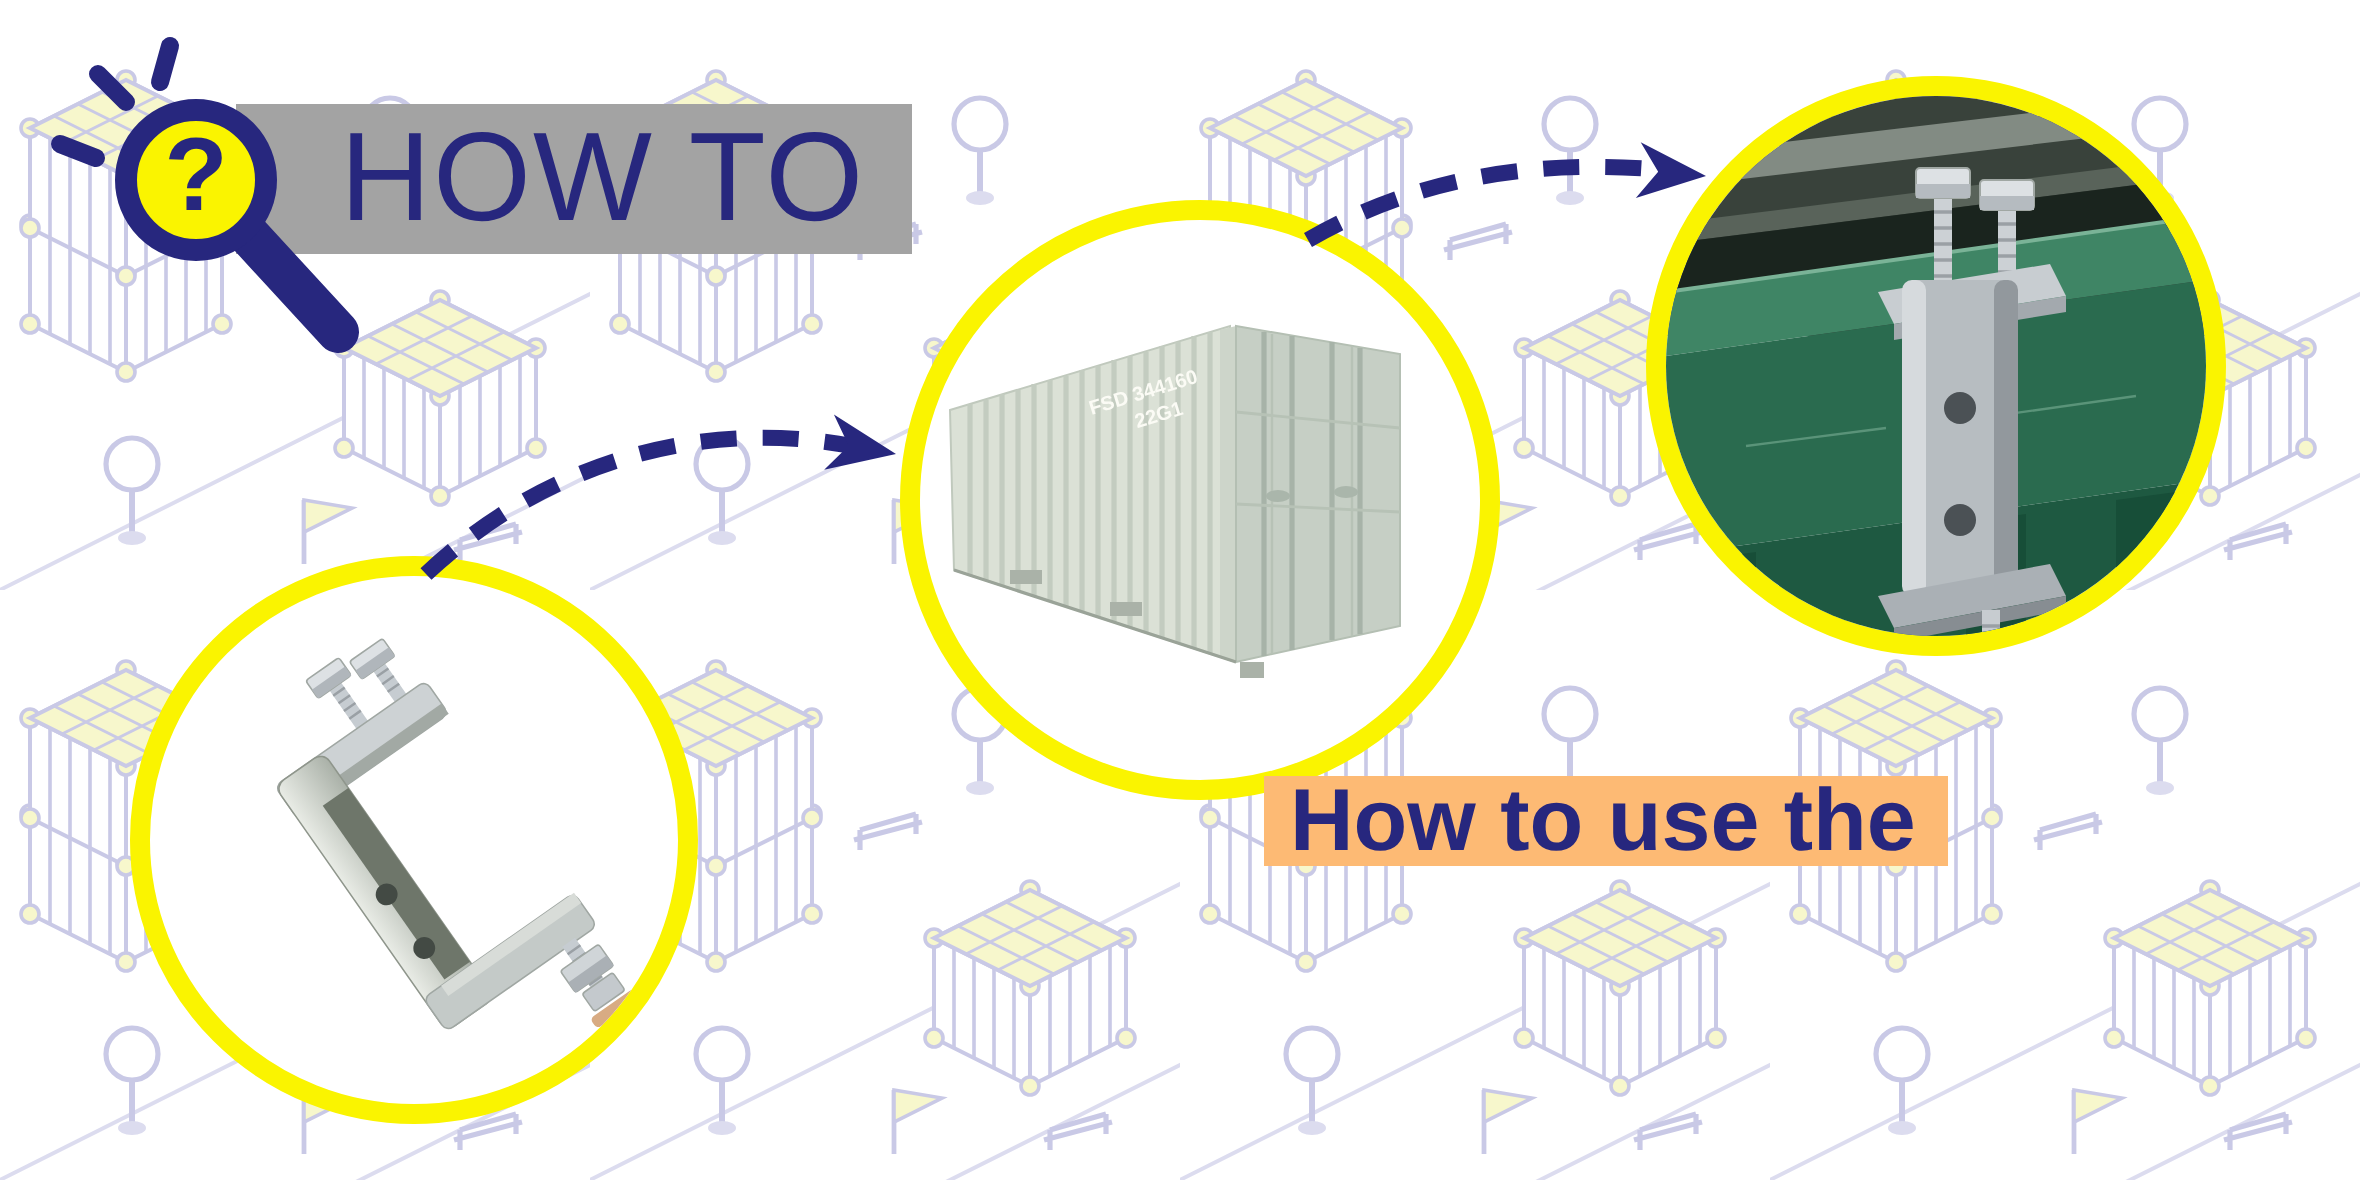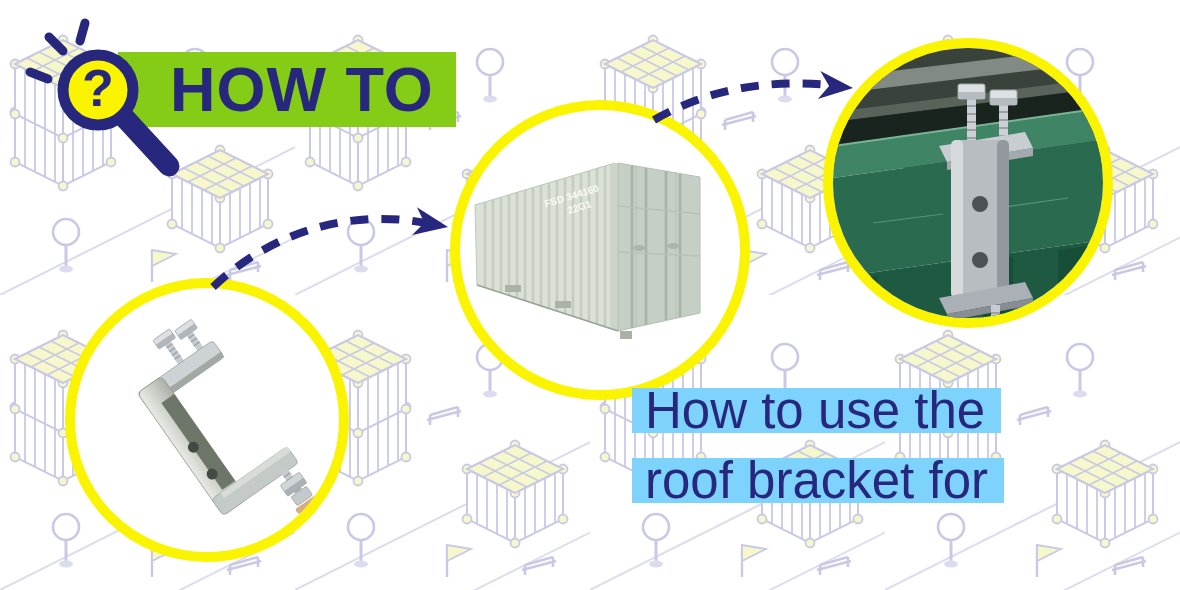--- a/index.html
+++ b/index.html
@@ -1,36 +1,36 @@
 <!DOCTYPE html>
 <html><head>
 <meta charset="utf-8">
 <style>
   html,body{margin:0;padding:0;background:#fff;}
   .stage{position:relative;width:1180px;height:590px;overflow:hidden;background:#ffffff;
          font-family:"Liberation Sans","DejaVu Sans",sans-serif;}
   .bg{position:absolute;left:0;top:0;width:1180px;height:590px;z-index:1;}
   
-  .howto{position:absolute;left:118px;top:52px;width:338px;height:75px;background:#84cc16;
-         z-index:2;color:#27277e;font-size:63px;font-weight:700;line-height:74px;
+  .howto{position:absolute;left:118px;top:52px;width:338px;height:75px;background:#a3a3a3;
+         z-index:2;color:#27277e;font-size:63px;font-weight:400;line-height:74px;
          padding-left:52px;box-sizing:border-box;letter-spacing:1px;white-space:nowrap;}
   .magsvg{position:absolute;left:10px;top:5px;width:210px;height:200px;z-index:3;}
   .qmark{position:absolute;left:68px;top:57px;width:60px;text-align:center;z-index:4;
          color:#27277e;font-size:52px;font-weight:700;line-height:62px;}
   
   .circle{position:absolute;border:10px solid #faf400;border-radius:50%;background:#fff;
           overflow:hidden;box-sizing:border-box;z-index:4;}
   .c1{left:65px;top:278px;width:284px;height:284px;}
   .c2{left:450px;top:100px;width:300px;height:300px;}
   .c3{left:823px;top:38px;width:290px;height:290px;}
   .circle svg{display:block;width:100%;height:100%;}
   .arrows{position:absolute;left:0;top:0;width:1180px;height:590px;z-index:5;pointer-events:none;}
   
-  .cap-line{position:absolute;left:632px;background:#7dd3fc;color:#27277e;font-size:51px;
-            font-weight:400;line-height:45px;padding:0 16px 0 13px;white-space:nowrap;z-index:6;}
+  .cap-line{position:absolute;left:632px;background:#fdba74;color:#27277e;font-size:44px;
+            font-weight:700;line-height:45px;padding:0 16px 0 13px;white-space:nowrap;z-index:6;}
   .cl1{top:388px;} .cl2{top:458px;} .cl3{top:523px;}
 </style>
 </head>
 <body>
 
 <div class="stage">
 
   <svg class="bg" viewBox="0 0 1180 590" xmlns="http://www.w3.org/2000/svg">
     <defs>
       <g id="ibox">
@@ -207,15 +207,14 @@
     </g>
     <g>
       <path d="M654,120 C706,90 764,79 832,85" fill="none" stroke="#27277e" stroke-width="8" stroke-dasharray="18 13"></path>
       <g transform="translate(853,88) rotate(5)">
         <path d="M0,0 L-34,14 L-24,0 L-34,-14 Z" fill="#27277e"></path>
       </g>
     </g>
   </svg>
 
   <div class="cap-line cl1">How to use the</div>
-  <div class="cap-line cl2">roof bracket for</div>
 
 </div>
 
 </body></html>

